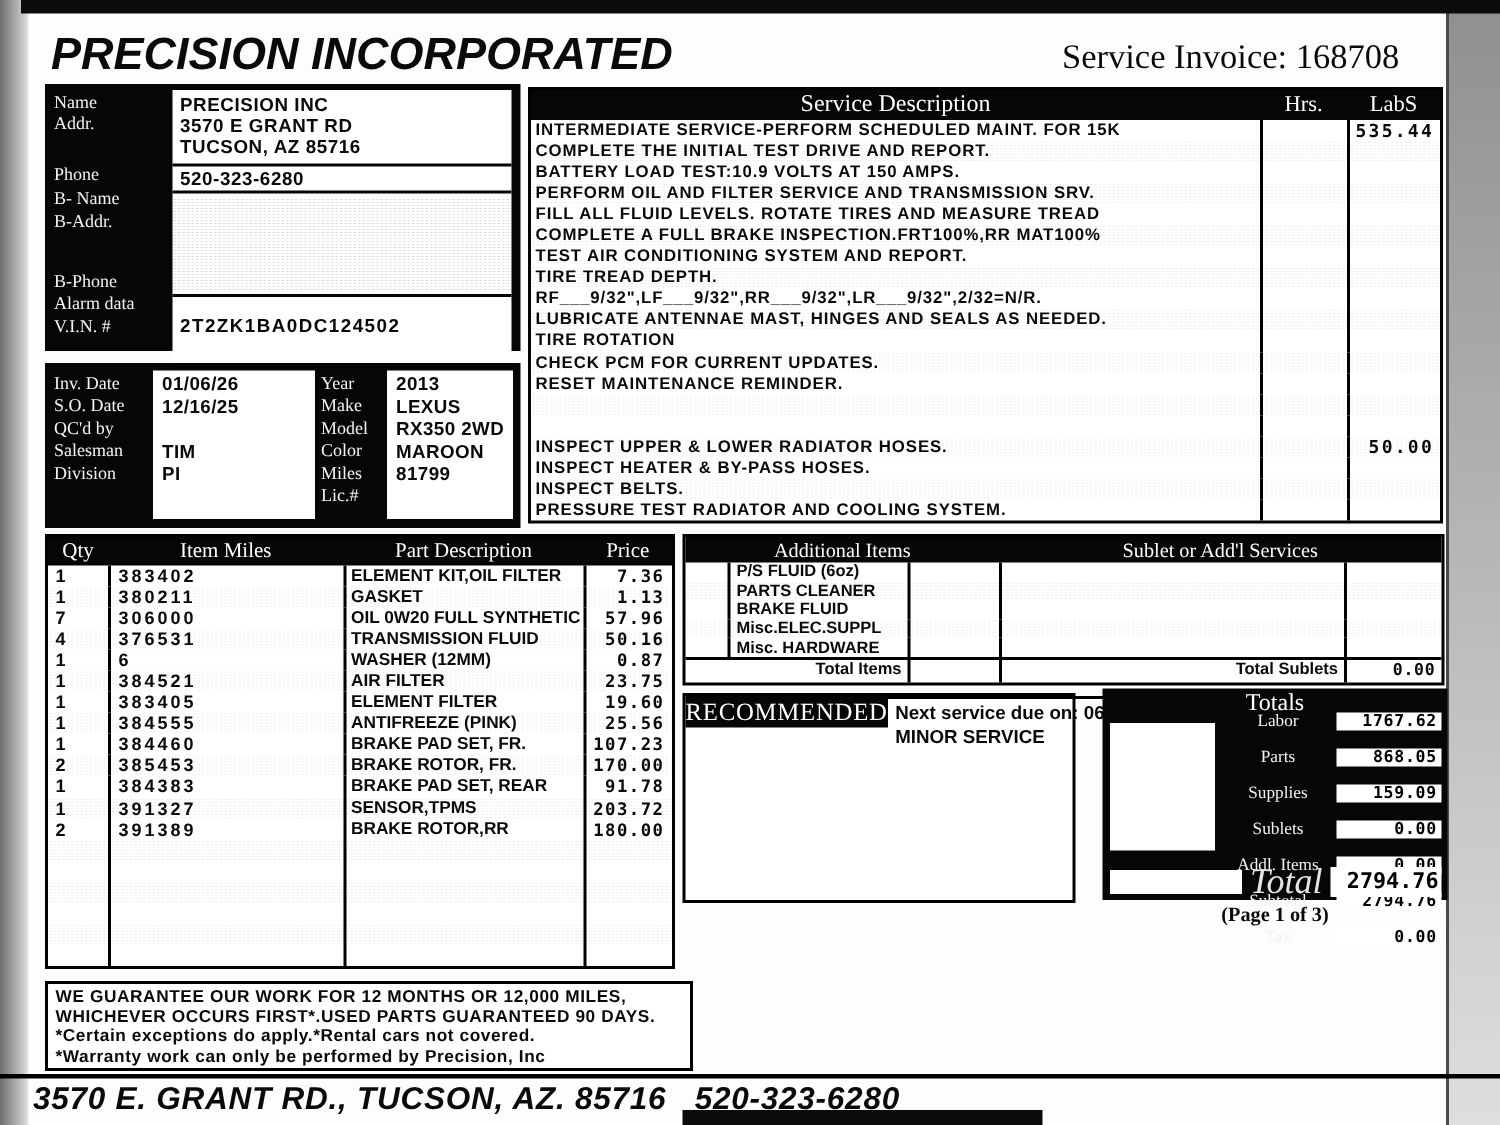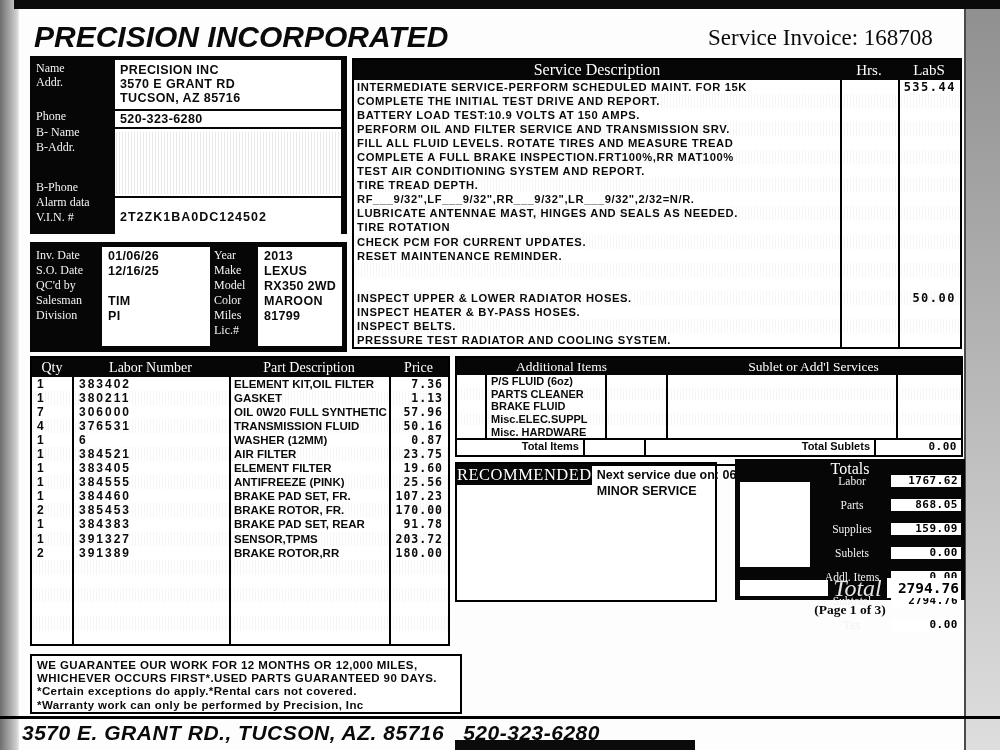--- a/index.html
+++ b/index.html
@@ -83,21 +83,21 @@
   .ai-rows{flex:1;display:flex;flex-direction:column;}
   .ai-row{flex:1;display:flex;min-height:0;}
   .ai-row:nth-child(even){background-image:radial-gradient(rgba(0,0,0,.07) .5px, transparent 1px);background-size:3px 2px;}
   .ai-c1{width:28px;box-sizing:border-box;}
   .ai-c2{width:120px;border-left:2px solid #000;box-sizing:border-box;display:flex;align-items:center;
     padding-left:4px;font-weight:bold;font-size:11px;white-space:nowrap;}
   .ai-c3{width:61px;border-left:2px solid #000;box-sizing:border-box;}
   .ai-c4{width:230px;border-left:2px solid #000;box-sizing:border-box;}
   .ai-c5{flex:1;border-left:2px solid #000;box-sizing:border-box;}
   .ai-foot{height:15px;border-top:2px solid #000;display:flex;font-weight:bold;font-size:11px;}
-  .af-1{width:126px;text-align:right;padding-right:4px;box-sizing:border-box;line-height:13px;}
+  .af-1{width:148px;text-align:right;padding-right:4px;box-sizing:border-box;line-height:13px;}
   .af-2{width:61px;border-left:2px solid #000;box-sizing:border-box;}
   .af-3{width:230px;border-left:2px solid #000;box-sizing:border-box;text-align:right;padding-right:4px;line-height:13px;}
   .af-4{flex:1;border-left:2px solid #000;box-sizing:border-box;text-align:right;padding-right:4px;line-height:13px;
     font-family:"DejaVu Sans Mono",monospace;font-weight:bold;letter-spacing:.5px;}
 
   
   .rr-box{left:455px;top:462px;width:262px;height:140px;border:2px solid #000;background:#fff;
     box-sizing:border-box;display:flex;}
   .rr-head{height:21px;background:#060606;color:#fff;text-align:center;font-family:"Liberation Serif",serif;
     font-size:16.5px;letter-spacing:.5px;line-height:21px;}
@@ -297,21 +297,21 @@
           <span class="svc-desc">PRESSURE TEST RADIATOR AND COOLING SYSTEM.</span>
           <span class="svc-hrs"></span>
           <span class="svc-labs"></span>
         </div>
       </div>
   </div>
 
   <div class="abs pt-box">
     <div class="pt-head">
       <span class="ph-qty">Qty</span>
-      <span class="ph-item">Labor Number</span>
+      <span class="ph-item">Item Miles</span>
       <span class="ph-desc">Part Description</span>
       <span class="ph-price">Price</span>
     </div>
     <div class="pt-rows" id="pt-rows">
         <div class="pt-row">
           <span class="pt-qty">1</span>
           <span class="pt-item">383402</span>
           <span class="pt-desc">ELEMENT KIT,OIL FILTER</span>
           <span class="pt-price">7.36</span>
         </div>

